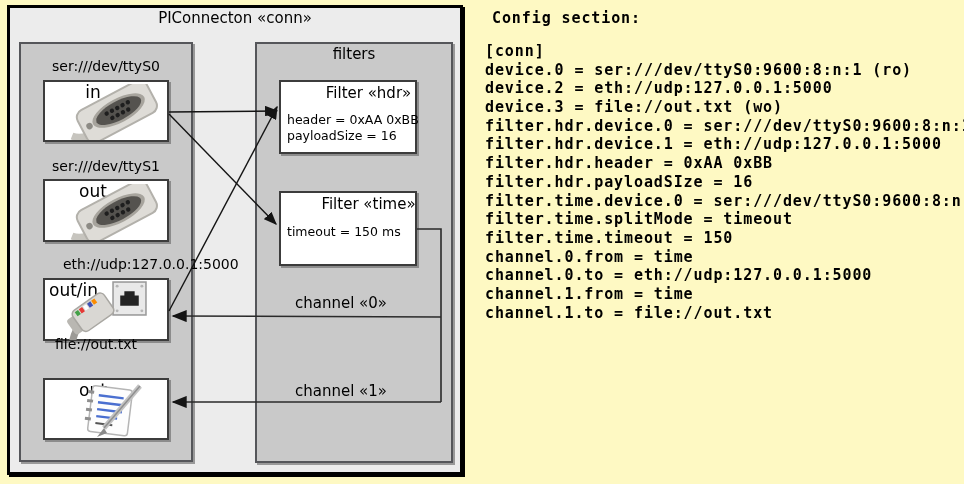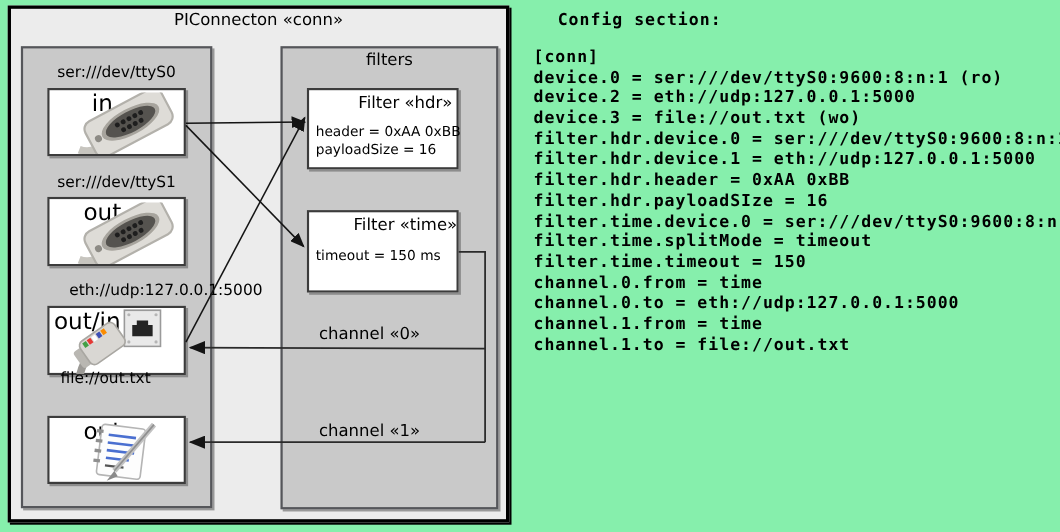--- a/index.html
+++ b/index.html
@@ -1,41 +1,41 @@
 <!DOCTYPE html>
 <html><head>
 <meta charset="utf-8">
 <style>
   html,body{margin:0;padding:0;background:#ffffff;}
   .stage{
-    position:relative;width:964px;height:484px;background:#86efac;
+    position:relative;width:964px;height:484px;background:#fef9c3;
     font-family:"DejaVu Sans",sans-serif;color:#000;overflow:hidden;
   }
   .abs{position:absolute;box-sizing:border-box;}
   
   .outer-box{
     background:#ececec;border:3px solid #000;
     box-shadow:2px 2px 0 #000;
   }
   .group-box{
     background:#c9c9c9;border:2px solid #55565a;
     box-shadow:2px 2px 0 rgba(0,0,0,0.35);
   }
   .node-box{
     background:#ffffff;border:2px solid #3c3c3c;
     box-shadow:2px 2px 0 rgba(0,0,0,0.3);
   }
   
   .diagram-title{font-size:15px;text-align:center;}
   .group-title{font-size:15px;text-align:center;}
   .dev-label{font-size:14px;text-align:center;white-space:nowrap;}
-  .dir-label{font-size:21px;text-align:center;white-space:nowrap;}
+  .dir-label{font-size:17px;text-align:center;white-space:nowrap;}
   .filter-title{font-size:15px;text-align:center;white-space:nowrap;padding-left:41px;}
   .filter-prop{font-size:12.5px;text-align:left;white-space:nowrap;}
-  .chan-label{font-size:15px;text-align:center;white-space:nowrap;}
+  .chan-label{font-size:15px;text-align:left;white-space:nowrap;padding-left:40px;}
   
   .cfg{
     font-family:"DejaVu Sans Mono","Liberation Mono",monospace;
     font-weight:bold;font-size:15px;letter-spacing:0.9px;white-space:pre;
   }
   .cfg-line{height:18.7px;line-height:18.7px;}
   svg{display:block;}
   .wires{pointer-events:none;}
 </style>
 </head>
@@ -160,21 +160,21 @@
       </marker>
     </defs>
     <line x1="169" y1="112" x2="277" y2="111" stroke="#141414" stroke-width="1.4" marker-end="url(#arr)"></line>
     <line x1="169" y1="114" x2="276" y2="224" stroke="#141414" stroke-width="1.4" marker-end="url(#arr)"></line>
     <line x1="169" y1="311" x2="277" y2="107" stroke="#141414" stroke-width="1.4" marker-end="url(#arr)"></line>
     <path d="M417,229 L441,229 L441,402" stroke="#2a2a2a" stroke-width="1.6" fill="none"></path>
     <line x1="441" y1="317" x2="173" y2="316" stroke="#2a2a2a" stroke-width="1.6" marker-end="url(#arr)"></line>
     <line x1="441" y1="402" x2="173" y2="402" stroke="#2a2a2a" stroke-width="1.6" marker-end="url(#arr)"></line>
   </svg>
 
-  <div class="abs cfg" style="left:507px;top:9px;text-align:center;">Config section:</div>
+  <div class="abs cfg" style="left:492px;top:9px;text-align:center;">Config section:</div>
 
   <div class="abs" style="left:485px;top:42px;width:478px;">
     <div class="cfg cfg-line">[conn]</div>
     <div class="cfg cfg-line">device.0 = ser:///dev/ttyS0:9600:8:n:1 (ro)</div>
     <div class="cfg cfg-line">device.2 = eth://udp:127.0.0.1:5000</div>
     <div class="cfg cfg-line">device.3 = file://out.txt (wo)</div>
     <div class="cfg cfg-line">filter.hdr.device.0 = ser:///dev/ttyS0:9600:8:n:1</div>
     <div class="cfg cfg-line">filter.hdr.device.1 = eth://udp:127.0.0.1:5000</div>
     <div class="cfg cfg-line">filter.hdr.header = 0xAA 0xBB</div>
     <div class="cfg cfg-line">filter.hdr.payloadSIze = 16</div>

